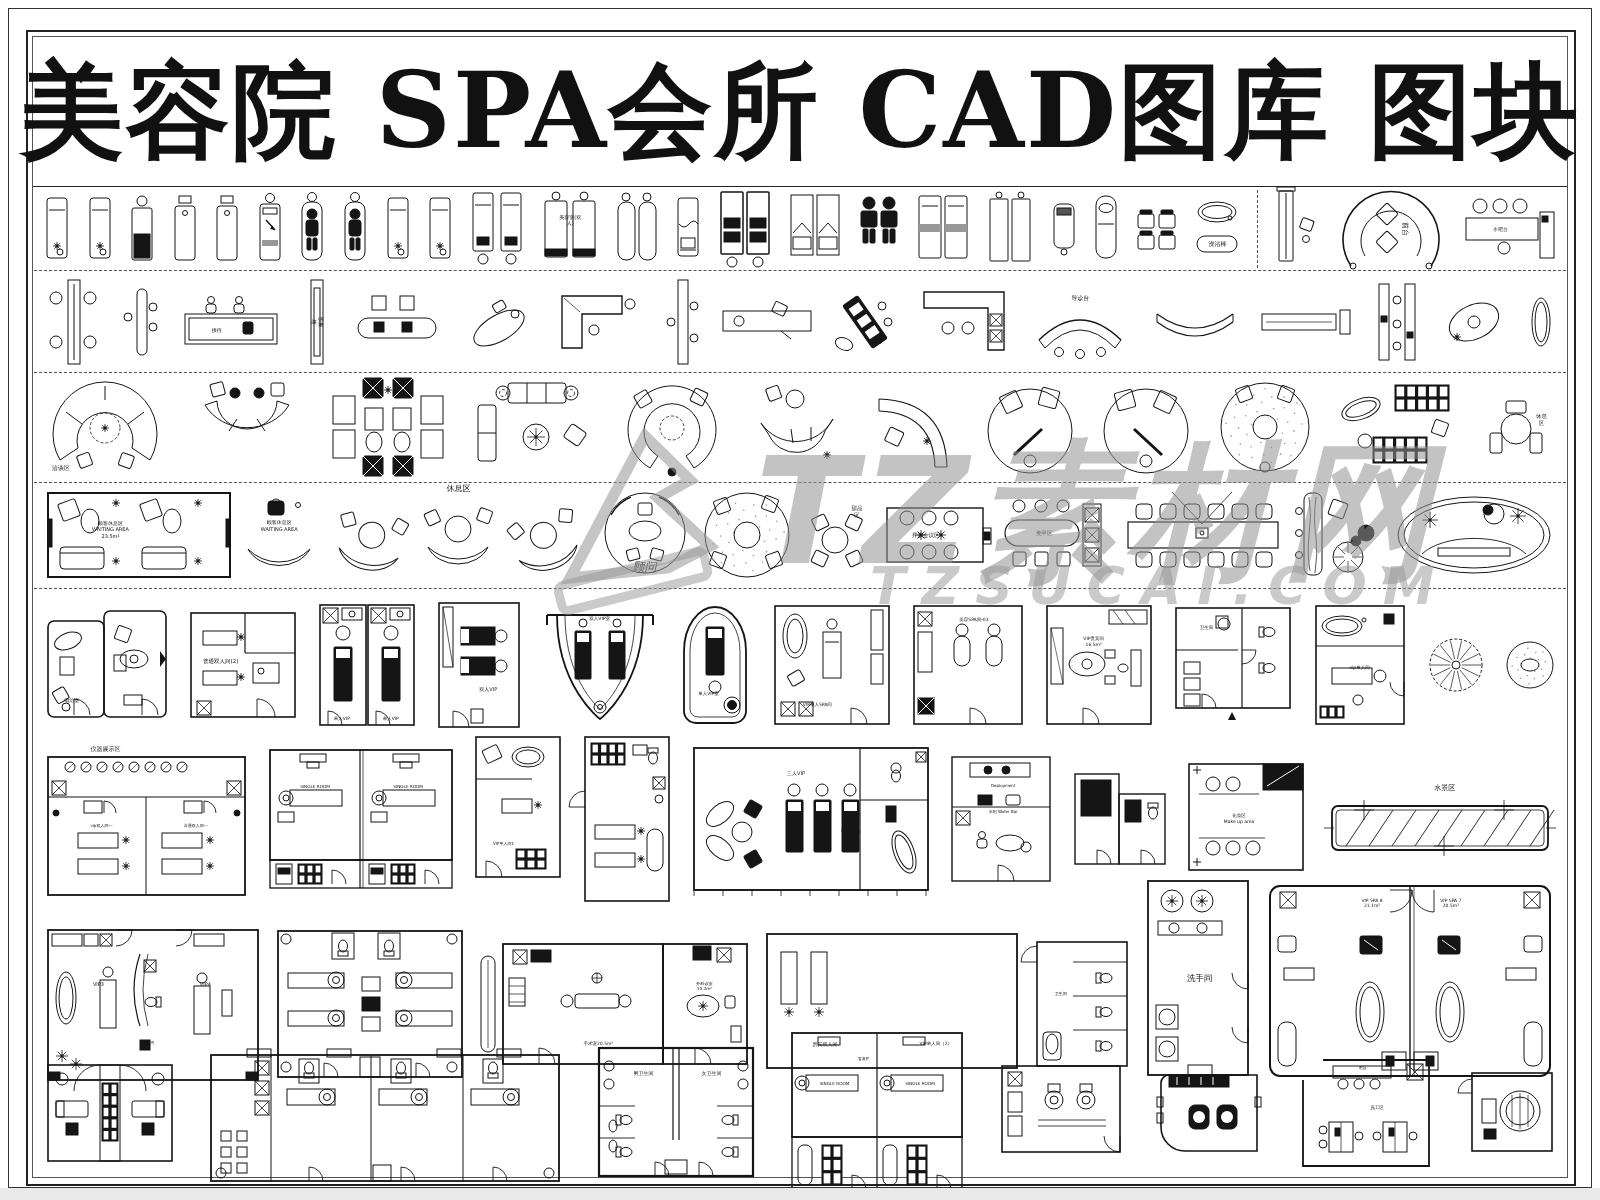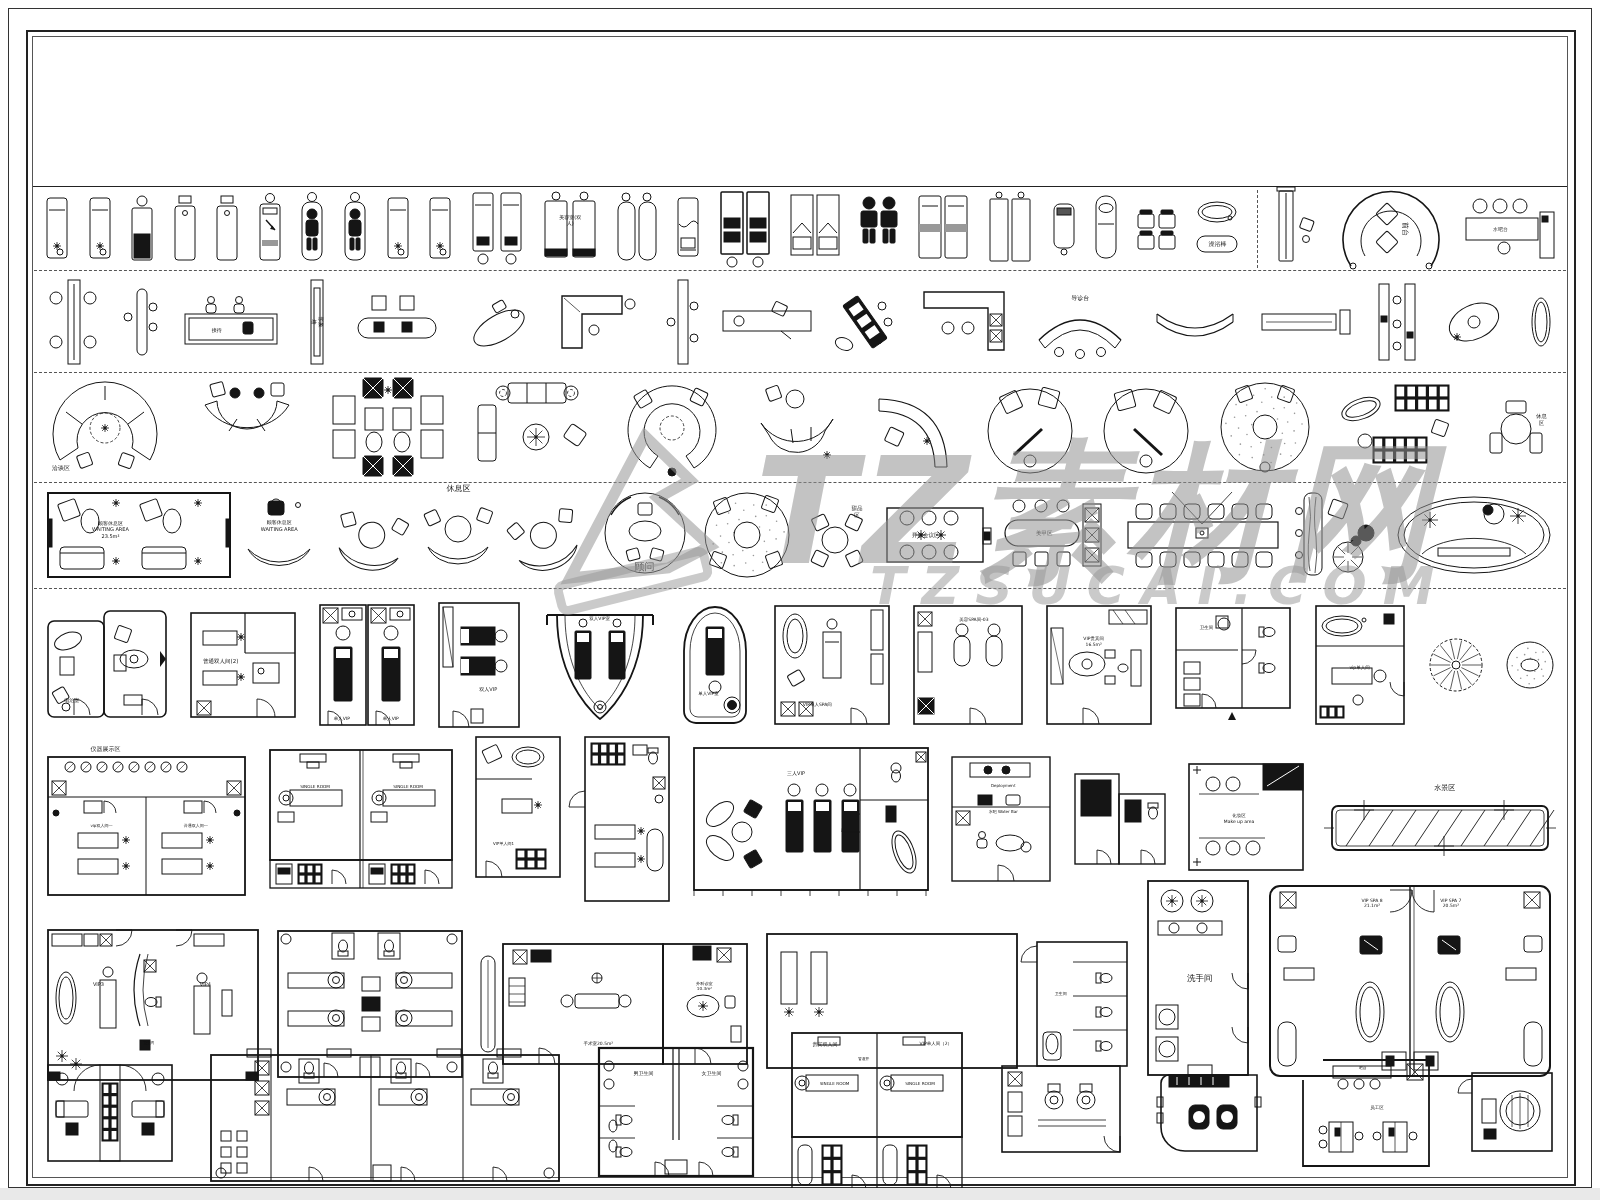--- a/index.html
+++ b/index.html
@@ -24,20 +24,21 @@
   #wm-cursor{position:absolute;left:0;top:10px;}
 </style>
 </head>
 <body>
 
 <div id="page">
   <div class="frame-outer"></div>
   <div class="frame-inner"></div>
   <div class="frame-inner2"></div>
 
+  <div id="title">美容院 SPA会所 CAD图库 图块</div>
   <div class="title-rule"></div>
 
   <div class="dash" style="top:270px"></div>
   <div class="dash" style="top:372px"></div>
   <div class="dash" style="top:482px"></div>
   <div class="dash" style="top:588px"></div>
 
   <div class="row" style="top:190px;height:78px">
       <div class="blk" style="width: 26px; height: 70px;">
         <svg width="26" height="70" viewBox="0 0 26 70">
@@ -768,21 +769,21 @@
       <div class="blk" style="width: 96px; height: 96px;">
         <svg width="96" height="96" viewBox="0 0 96 96">
           <circle cx="48" cy="46" r="40" fill="none" stroke="#151515" stroke-width="1"></circle>
           <path d="M14,28 A40,40 0 0 1 34,10" fill="none" stroke="#151515" stroke-width="1.4"></path>
           <path d="M82,28 A40,40 0 0 0 62,10" fill="none" stroke="#151515" stroke-width="1.4"></path>
           <rect x="41" y="16" width="14" height="12" rx="2" fill="none" stroke="#151515" stroke-width="1"></rect>
           <ellipse cx="48" cy="44" rx="16" ry="10" fill="none" stroke="#151515" stroke-width="1" transform="rotate(0 48 44)"></ellipse>
           <rect x="30" y="62" width="12" height="11" rx="2" fill="none" stroke="#151515" stroke-width="1" transform="rotate(-15 36 67)"></rect>
           <rect x="54" y="62" width="12" height="11" rx="2" fill="none" stroke="#151515" stroke-width="1" transform="rotate(15 60 67)"></rect>
         </svg>
-        <div class="lb" style="left: 50%; top: 83%; font-size: 10px;">顾问</div>
+        <div class="lb" style="left: 50%; top: 83%; font-size: 12px; font-style: italic;">顾问</div>
       </div>
       <div class="blk" style="width: 100px; height: 96px;">
         <svg width="100" height="96" viewBox="0 0 100 96">
           <circle cx="50" cy="48" r="42" fill="none" stroke="#151515" stroke-width="1"></circle>
           <circle cx="54.478342947514804" cy="48" r="0.8" fill="#999" stroke="#151515" stroke-width="0"></circle>
           <circle cx="44.2804548280575" cy="53.23960587189303" r="0.8" fill="#999" stroke="#151515" stroke-width="0"></circle>
           <circle cx="50.875406214718296" cy="38.02445782240332" r="0.8" fill="#999" stroke="#151515" stroke-width="0"></circle>
           <circle cx="57.20922867633991" cy="57.402973507413876" r="0.8" fill="#999" stroke="#151515" stroke-width="0"></circle>
           <circle cx="36.77031569218606" cy="45.660031385769955" r="0.8" fill="#999" stroke="#151515" stroke-width="0"></circle>
           <circle cx="62.53215451321363" cy="40.02778485187143" r="0.8" fill="#999" stroke="#151515" stroke-width="0"></circle>

